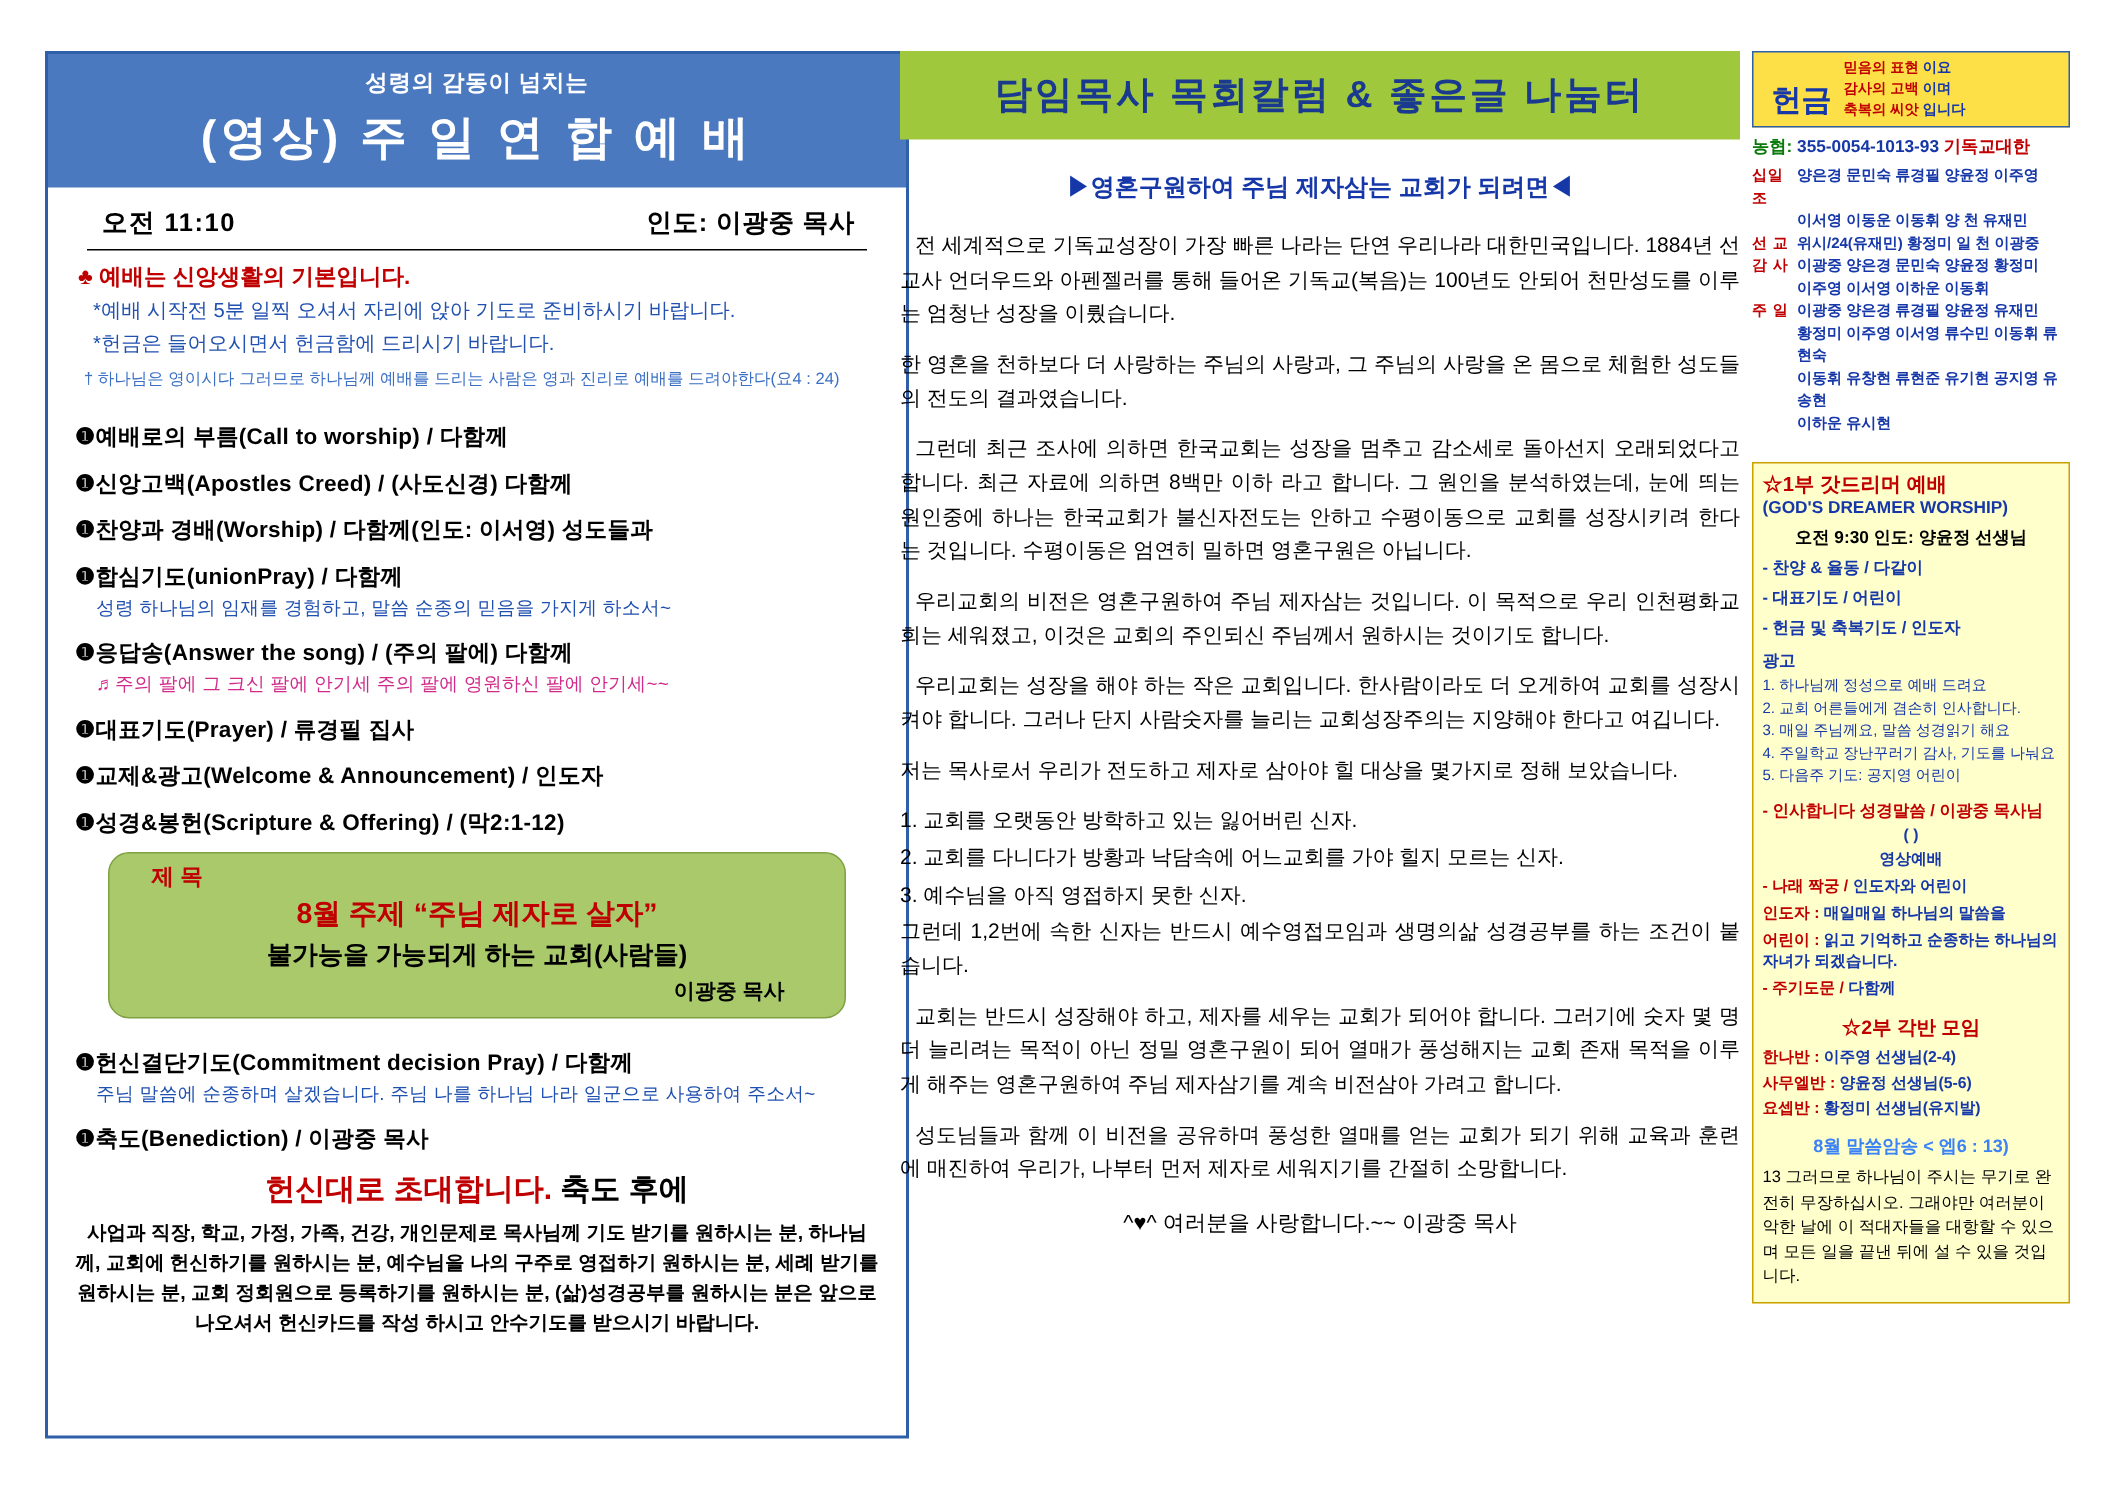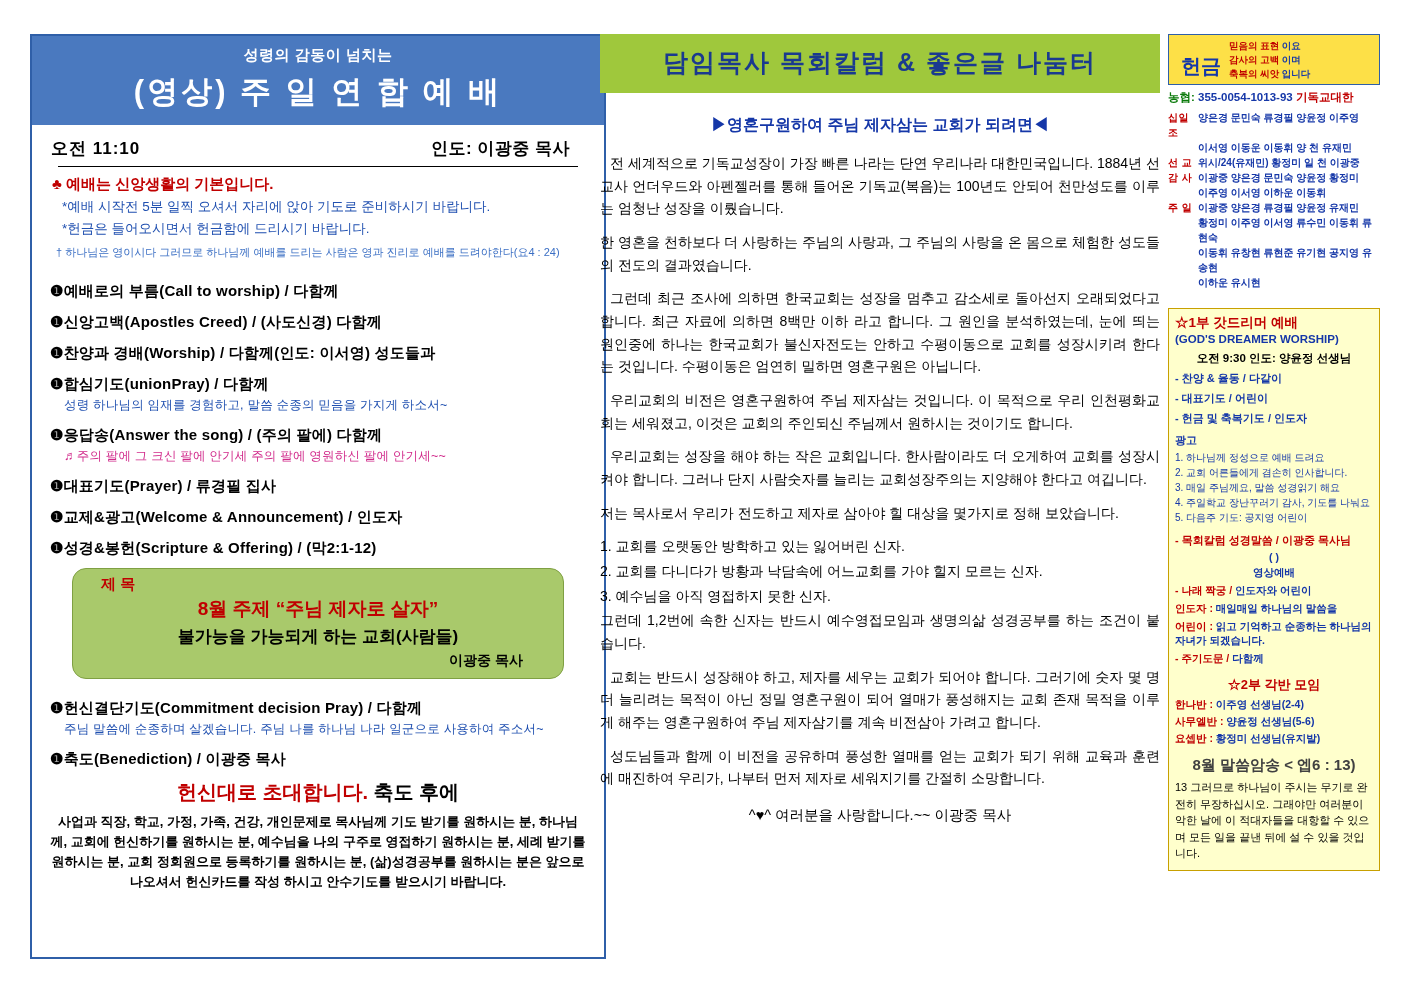--- a/index.html
+++ b/index.html
@@ -46,21 +46,21 @@
   .left-header .main {
     font-size: 31px;
     font-weight: bold;
     letter-spacing: 3px;
     margin-top: 6px;
   }
   .time-row {
     display: flex;
     justify-content: space-between;
     align-items: flex-end;
-    padding: 12px 34px 4px 19px;
+    padding: 12px 34px 4px 36px;
     font-size: 17px;
     font-weight: bold;
   }
   .time-row .t-left { letter-spacing: 1px; }
   .time-row .t-right { letter-spacing: 0.5px; }
   .rule {
     margin: 2px 26px 0 26px;
     border-bottom: 1.5px solid #000;
   }
   .notice {
@@ -320,23 +320,23 @@
   .yb-classes { margin-top: 4px; }
   .yb-class {
     font-size: 10.5px;
     font-weight: bold;
     margin-top: 3px;
   }
   .yb-class .cn { color: #c00000; }
   .yb-class .ct { color: #1537a8; }
   .yb-verse-title {
     text-align: center;
-    color: #404040;
-    font-weight: bold;
-    font-size: 15px;
+    color: #3b82f6;
+    font-weight: bold;
+    font-size: 12px;
     margin-top: 10px;
   }
   .yb-verse {
     font-size: 11px;
     line-height: 1.5;
     margin-top: 4px;
     color: #000;
   }
 </style>
 </head>
@@ -516,21 +516,21 @@
 
       <div class="yb-head">광고</div>
       <div class="yb-ol">
         <div>1.  하나님께 정성으로 예배 드려요</div>
         <div>2. 교회 어른들에게 겸손히 인사합니다.</div>
         <div>3. 매일 주님께요, 말씀 성경읽기 해요</div>
         <div>4. 주일학교 장난꾸러기 감사, 기도를 나눠요</div>
         <div>5. 다음주 기도: 공지영 어린이</div>
       </div>
 
-      <div class="yb-sec">- 목회칼럼 성경말씀 / 이광중 목사님</div>
+      <div class="yb-sec">- 인사합니다 성경말씀 / 이광중 목사님</div>
       <div class="yb-sub">(                 )</div>
       <div class="yb-sub">영상예배</div>
 
       <div class="yb-row">
         <span class="lbl">- 나래 짝궁  /</span>
         <span class="val">인도자와 어린이</span>
       </div>
       <div class="yb-row">
         <span class="lbl">인도자 :</span>
         <span class="val">매일매일 하나님의 말씀을</span>

